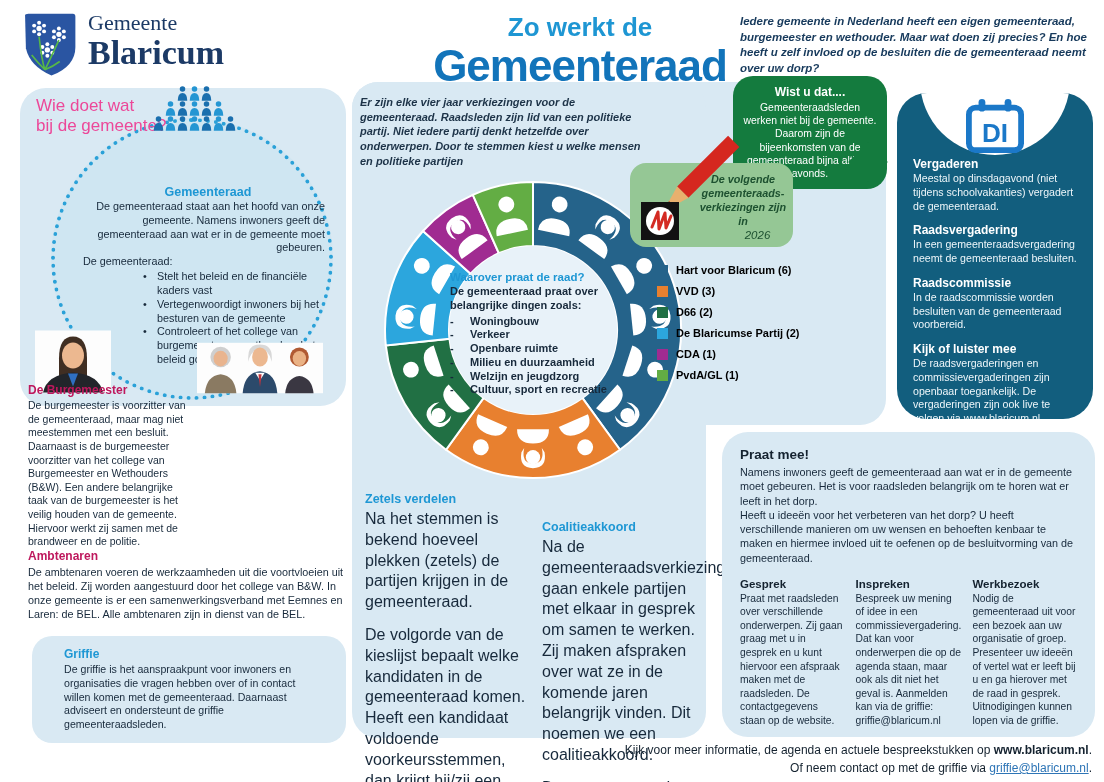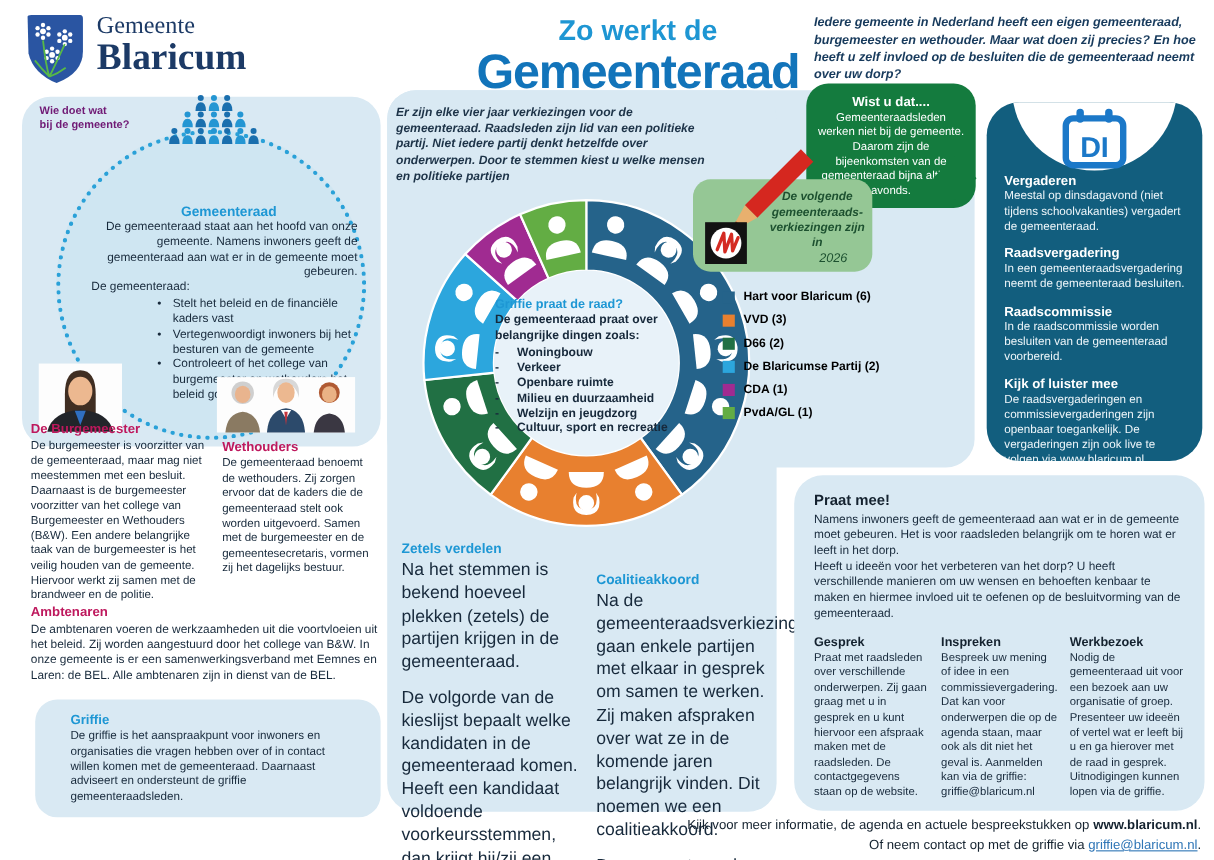--- a/index.html
+++ b/index.html
@@ -13,21 +13,21 @@
   .logo{left:20px;top:12px;display:flex;align-items:flex-start;}
   .logo-text{margin-left:10px;color:#1c3a66;font-family:"Liberation Serif",serif;line-height:1;}
   .logo-line1{font-size:22px;}
   .logo-line2{font-size:34px;font-weight:700;margin-top:2px;}
   .title-block{left:428px;top:12px;width:304px;text-align:center;}
   .title-small{font-size:26px;font-weight:600;color:#1e96d3;}
   .title-big{font-size:44px;font-weight:800;color:#1274ba;letter-spacing:-1px;margin-top:-2px;}
   .intro{left:740px;top:14px;width:352px;font-size:11.5px;font-style:italic;font-weight:700;
          color:#173a5c;line-height:1.35;}
   
-  .left-heading{left:36px;top:96px;width:160px;color:#701a75;font-weight:700;font-size:10px;line-height:1.2;}
+  .left-heading{left:36px;top:96px;width:160px;color:#ec4899;font-weight:400;font-size:17px;line-height:1.2;}
   .pyramid{left:151px;top:86px;width:86px;text-align:center;line-height:0;}
   .pyr-row{height:15px;}
   .circle{left:51px;top:118px;width:282px;height:282px;border-radius:50%;
           background:#cfe6f2;border:4px dotted #2aa1d8;box-sizing:border-box;}
   .circle-body{left:62px;top:66px;width:210px;font-size:10.8px;line-height:1.28;text-align:left;}
   .circle-list{margin:0;padding:0;list-style:none;margin-top:1px;}
   .circle-list li{display:flex;margin-left:30px;}
   .circle-list .dot{width:14px;flex:none;}
   .col-title{font-weight:700;font-size:12px;color:#be185d;margin-bottom:2px;}
   .griffie-box{left:32px;top:636px;width:314px;background:#d9e9f3;border-radius:20px;
@@ -235,24 +235,20 @@
     <path d="M58,64 Q60,38 80,36 Q100,38 102,64 Z" fill="#2c4a6b"></path>
     <polygon points="74,38 80,48 86,38" fill="#fff"></polygon>
     <polygon points="78,40 80,56 82,40" fill="#c2333c"></polygon>
   </svg>
 
   <div class="abs" style="left:28px;top:383px;width:158px;">
     <div class="col-title">De Burgemeester</div>
     <div class="body-txt" style="font-size:10.5px;">De burgemeester is voorzitter van de gemeenteraad, maar mag niet meestemmen met een besluit. Daarnaast is de burgemeester voorzitter van het college van Burgemeester en Wethouders (B&amp;W). Een andere belangrijke taak van de burgemeester is het veilig houden van de gemeente. Hiervoor werkt zij samen met de brandweer en de politie.</div>
   </div>
 
-  <div class="abs" style="left:202px;top:399px;width:134px;">
-    <div class="col-title">Wethouders</div>
-    <div class="body-txt" style="font-size:10.5px;">De gemeenteraad benoemt de wethouders. Zij zorgen ervoor dat de kaders die de gemeenteraad stelt ook worden uitgevoerd. Samen met de burgemeester en de gemeentesecretaris, vormen zij het dagelijks bestuur.</div>
-  </div>
 
   <div class="abs" style="left:28px;top:549px;width:320px;">
     <div class="col-title">Ambtenaren</div>
     <div class="body-txt">De ambtenaren voeren de werkzaamheden uit die voortvloeien uit het beleid. Zij worden aangestuurd door het college van B&amp;W. In onze gemeente is er een samenwerkingsverband met Eemnes en Laren: de BEL. Alle ambtenaren zijn in dienst van de BEL.</div>
   </div>
 
   <div class="abs griffie-box">
     <div class="h-cyan" style="font-size:12px;margin-bottom:2px;">Griffie</div>
     <div class="body-txt" style="font-size:10.6px;">De griffie is het aanspraakpunt voor inwoners en organisaties die vragen hebben over of in contact willen komen met de gemeenteraad. Daarnaast adviseert en ondersteunt de griffie gemeenteraadsleden.</div>
   </div>
@@ -297,21 +293,21 @@
           <use href="#bust-m" width="44" height="44" fill="#ffffff" transform="translate(49.67744410976219,195.8459713474939) rotate(252) translate(-22,-25)"></use>
           <use href="#bust-f" width="44" height="44" fill="#ffffff" transform="translate(44.63546013728029,147.87469826095224) rotate(276) translate(-22,-25)"></use>
           <use href="#bust-m" width="44" height="44" fill="#ffffff" transform="translate(59.541053161005124,101.99999999999999) rotate(300) translate(-22,-25)"></use>
           <use href="#bust-f" width="44" height="44" fill="#ffffff" transform="translate(91.81691073407309,66.15402865250611) rotate(324) translate(-22,-25)"></use>
           <use href="#bust-m" width="44" height="44" fill="#ffffff" transform="translate(135.88224386513986,46.534878314878554) rotate(348) translate(-22,-25)"></use>
         </g>
     </svg>
   </div>
 
   <div class="abs donut-text">
-    <div class="donut-title h-cyan">Griffie praat de raad?</div>
+    <div class="donut-title h-cyan">Waarover praat de raad?</div>
     <div class="donut-intro">De gemeenteraad praat over belangrijke dingen zoals:</div>
     <ul class="topic-list">
       <li>
           <span class="dash">-</span>
           <span>Woningbouw</span>
         </li>
       <li>
           <span class="dash">-</span>
           <span>Verkeer</span>
         </li>

